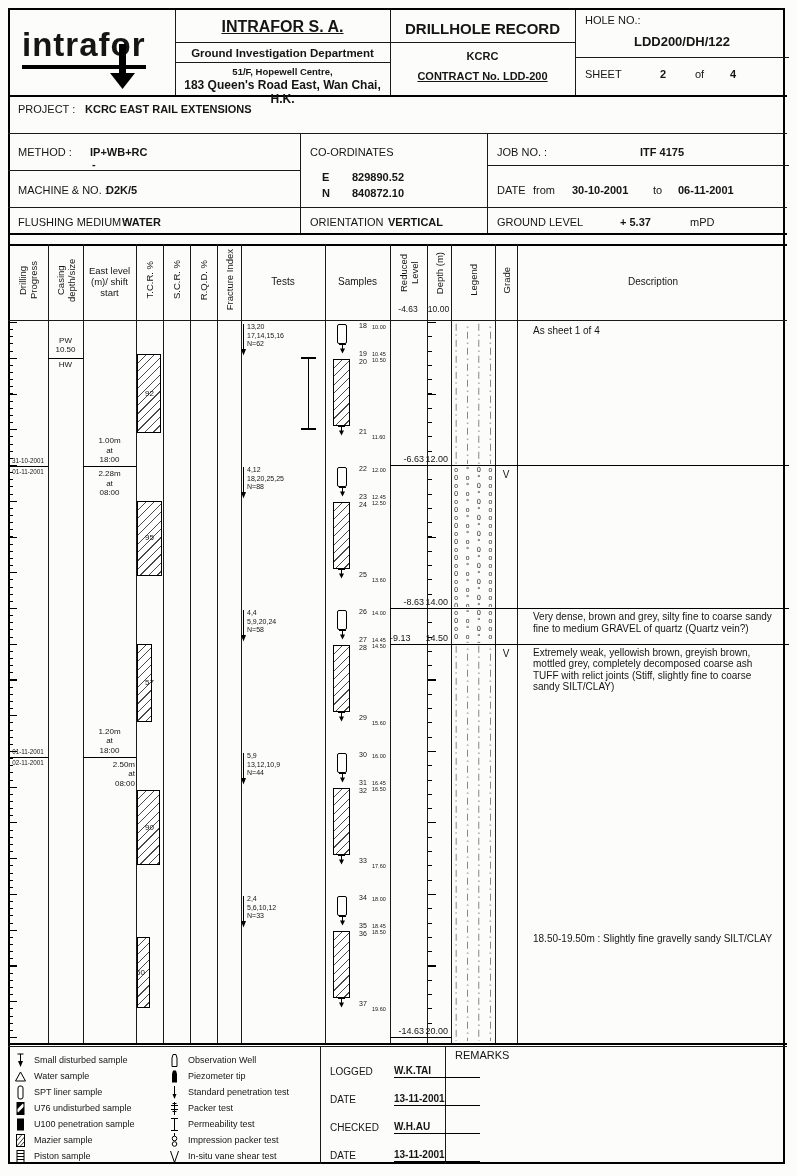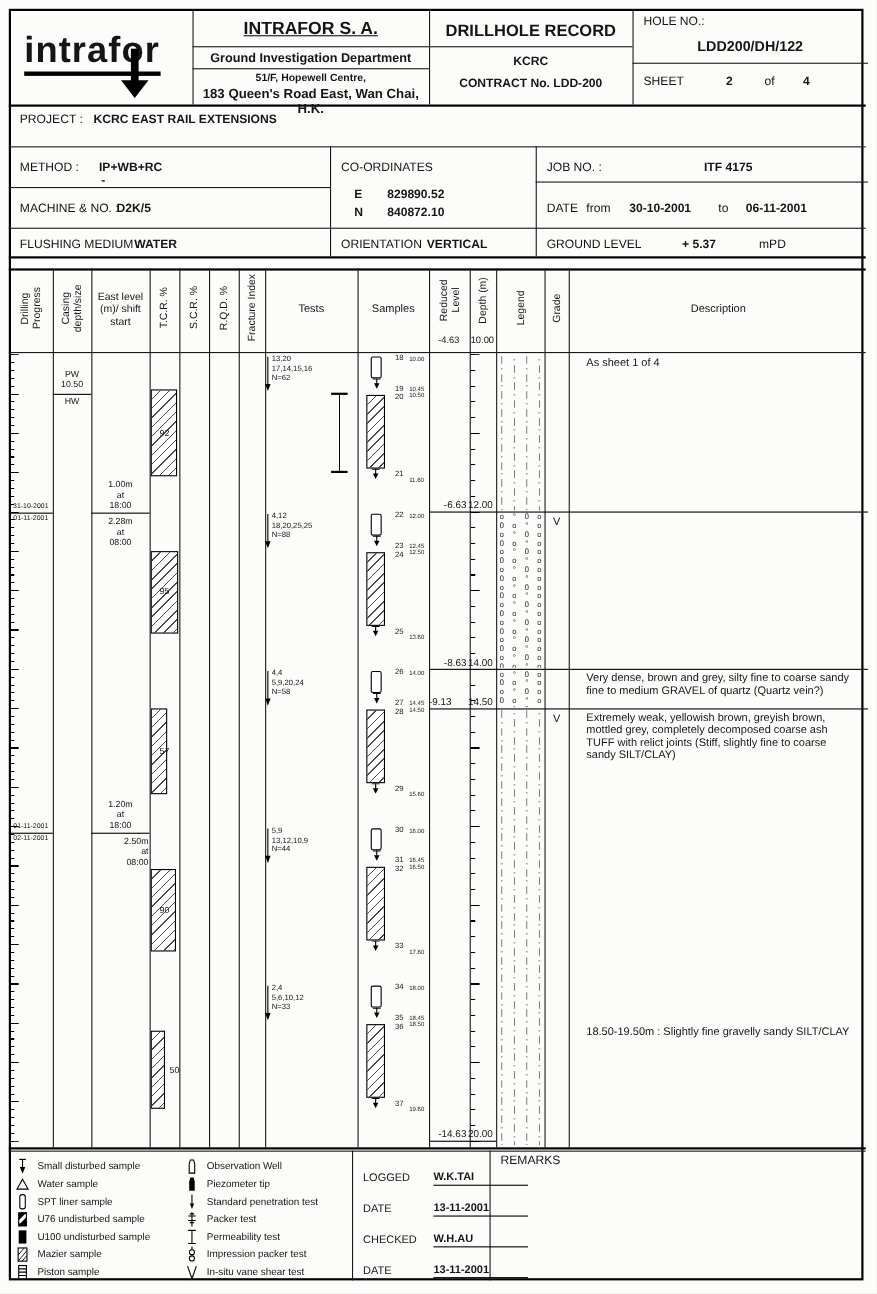--- a/index.html
+++ b/index.html
@@ -41,21 +41,21 @@
   <div class="abs ctr b" style="left:175px;top:18px;width:215px;font-size:16px;text-decoration:underline">INTRAFOR S. A.</div>
   <div class="hl" style="left:175px;top:42px;width:215px"></div>
   <div class="abs ctr b" style="left:175px;top:47px;width:215px;font-size:11.5px">Ground Investigation Department</div>
   <div class="hl" style="left:175px;top:62px;width:215px"></div>
   <div class="abs ctr b" style="left:175px;top:66px;width:215px;font-size:9.5px">51/F, Hopewell Centre,</div>
   <div class="abs ctr b" style="left:175px;top:78px;width:215px;font-size:12px">183 Queen's Road East, Wan Chai, H.K.</div>
 
   <div class="abs ctr b" style="left:390px;top:20px;width:185px;font-size:15px">DRILLHOLE RECORD</div>
   <div class="hl" style="left:390px;top:42px;width:185px"></div>
   <div class="abs ctr b" style="left:390px;top:50px;width:185px;font-size:11px">KCRC</div>
-  <div class="abs ctr b" style="left:390px;top:70px;width:185px;font-size:11px;">CONTRACT No. LDD-200</div>
+  <div class="abs ctr b" style="left:390px;top:70px;width:185px;font-size:11px;text-decoration:underline">CONTRACT No. LDD-200</div>
 
   <div class="abs f11" style="left:585px;top:14px">HOLE NO.:</div>
   <div class="abs ctr b" style="left:575px;top:34px;width:214px;font-size:13px">LDD200/DH/122</div>
   <div class="hl" style="left:575px;top:57px;width:214px"></div>
   <div class="abs f11" style="left:585px;top:68px">SHEET</div>
   <div class="abs b f11" style="left:660px;top:68px">2</div>
   <div class="abs f11" style="left:695px;top:68px">of</div>
   <div class="abs b f11" style="left:730px;top:68px">4</div>
 
   <div class="abs f11" style="left:18px;top:103px">PROJECT :</div>
@@ -287,21 +287,21 @@
       <div class="abs " style="left:84px;top:759.7199999999998px;width:51px;text-align:right;font-size:8px;line-height:9.5px">2.50m<br>at<br>08:00</div>
       <div class="abs hatch" style="left:137px;top:354.17499999999995px;width:24px;height:78.65000000000009px"></div>
       <div class="abs " style="left:136px;top:388.5px;width:27px;text-align:center;font-size:8px">92</div>
       <div class="abs hatch" style="left:137px;top:500.75px;width:25px;height:75.07500000000005px"></div>
       <div class="abs " style="left:136px;top:533.2875px;width:27px;text-align:center;font-size:8px">95</div>
       <div class="abs hatch" style="left:137px;top:643.75px;width:15px;height:78.64999999999998px"></div>
       <div class="abs " style="left:136px;top:678.075px;width:27px;text-align:center;font-size:8px">57</div>
       <div class="abs hatch" style="left:137px;top:790.325px;width:23px;height:75.07500000000005px"></div>
       <div class="abs " style="left:136px;top:822.8625000000001px;width:27px;text-align:center;font-size:8px">90</div>
       <div class="abs hatch" style="left:137px;top:936.9000000000001px;width:13px;height:71.5px"></div>
-      <div class="abs " style="left:136px;top:967.6500000000001px;width:27px;text-align:right;font-size:8px">50</div>
+      <div class="abs " style="left:136px;top:967.6500000000001px;width:27px;text-align:left;font-size:8px">50</div>
       <div class="abs " style="left:247px;top:323px;width:78px;font-size:7px;line-height:8.5px">13,20<br>17,14,15,16<br>N=62</div>
       <svg class="abs" style="left:240px;top:324px" width="8" height="32">
         <line x1="3.5" y1="0" x2="3.5" y2="26" stroke="#000"></line>
         <polygon points="1,25 6,25 3.5,31.5" fill="#000"></polygon>
       </svg>
       <div class="abs " style="left:247px;top:466px;width:78px;font-size:7px;line-height:8.5px">4,12<br>18,20,25,25<br>N=88</div>
       <svg class="abs" style="left:240px;top:467px" width="8" height="32">
         <line x1="3.5" y1="0" x2="3.5" y2="26" stroke="#000"></line>
         <polygon points="1,25 6,25 3.5,31.5" fill="#000"></polygon>
       </svg>
@@ -443,21 +443,21 @@
           <rect x="3" y="1.5" width="7" height="12" fill="#000"></rect>
           <line x1="3" y1="10.5" x2="10" y2="3.5" stroke="#fff" stroke-width="3"></line>
           <rect x="3" y="1.5" width="7" height="12" stroke="#000" fill="none"></rect>
         </svg>
         <span>U76 undisturbed sample</span>
       </div>
       <div class="lrow">
         <svg width="13" height="15">
           <rect x="3" y="1.5" width="7" height="12" fill="#000"></rect>
         </svg>
-        <span>U100 undisturbed sample</span>
+        <span>U100 penetration sample</span>
       </div>
       <div class="lrow">
         <svg width="13" height="15">
           <rect x="2.5" y="1.5" width="8" height="12" fill="#fff" stroke="#000"></rect>
           <line x1="2.5" y1="8" x2="8" y2="1.5" stroke="#000" stroke-width=".8"></line>
           <line x1="2.5" y1="13.5" x2="10.5" y2="4" stroke="#000" stroke-width=".8"></line>
           <line x1="6" y1="13.5" x2="10.5" y2="8.5" stroke="#000" stroke-width=".8"></line>
         </svg>
         <span>Mazier sample</span>
       </div>

